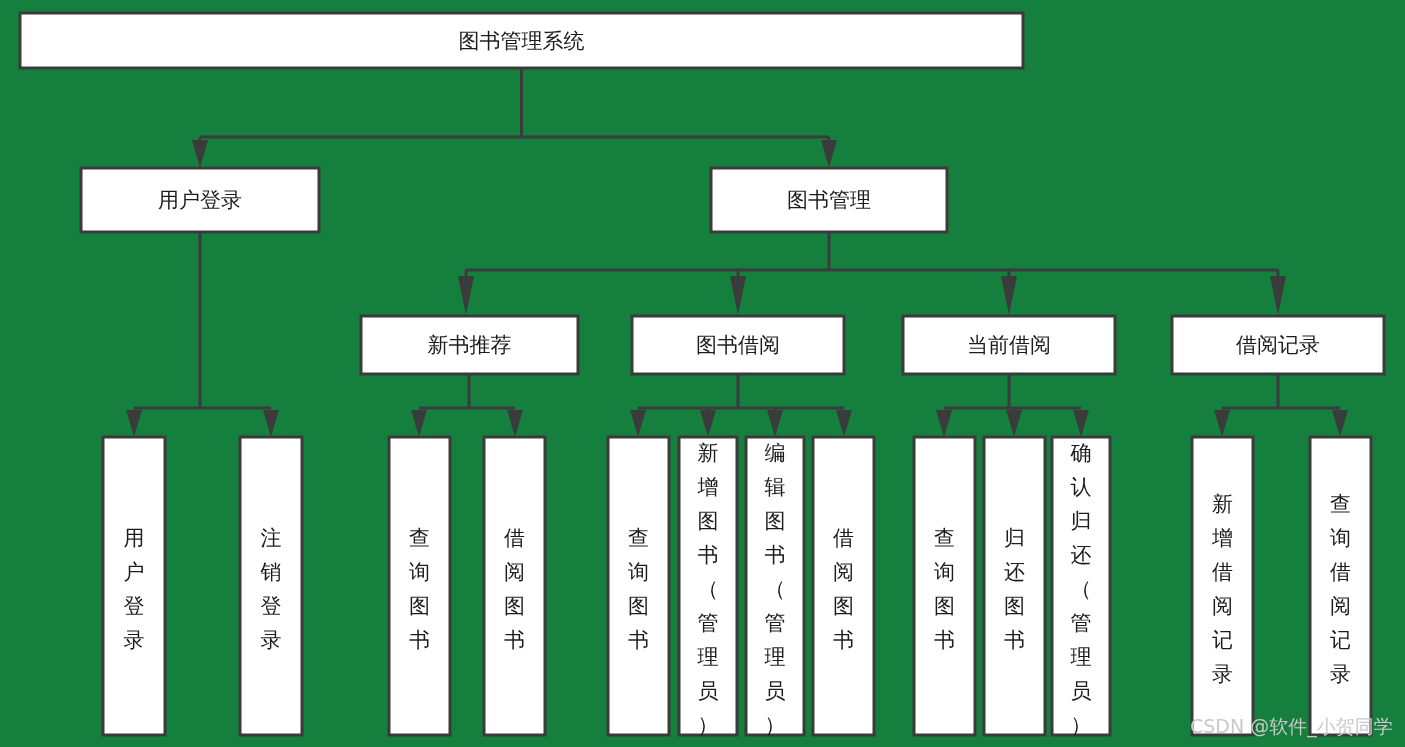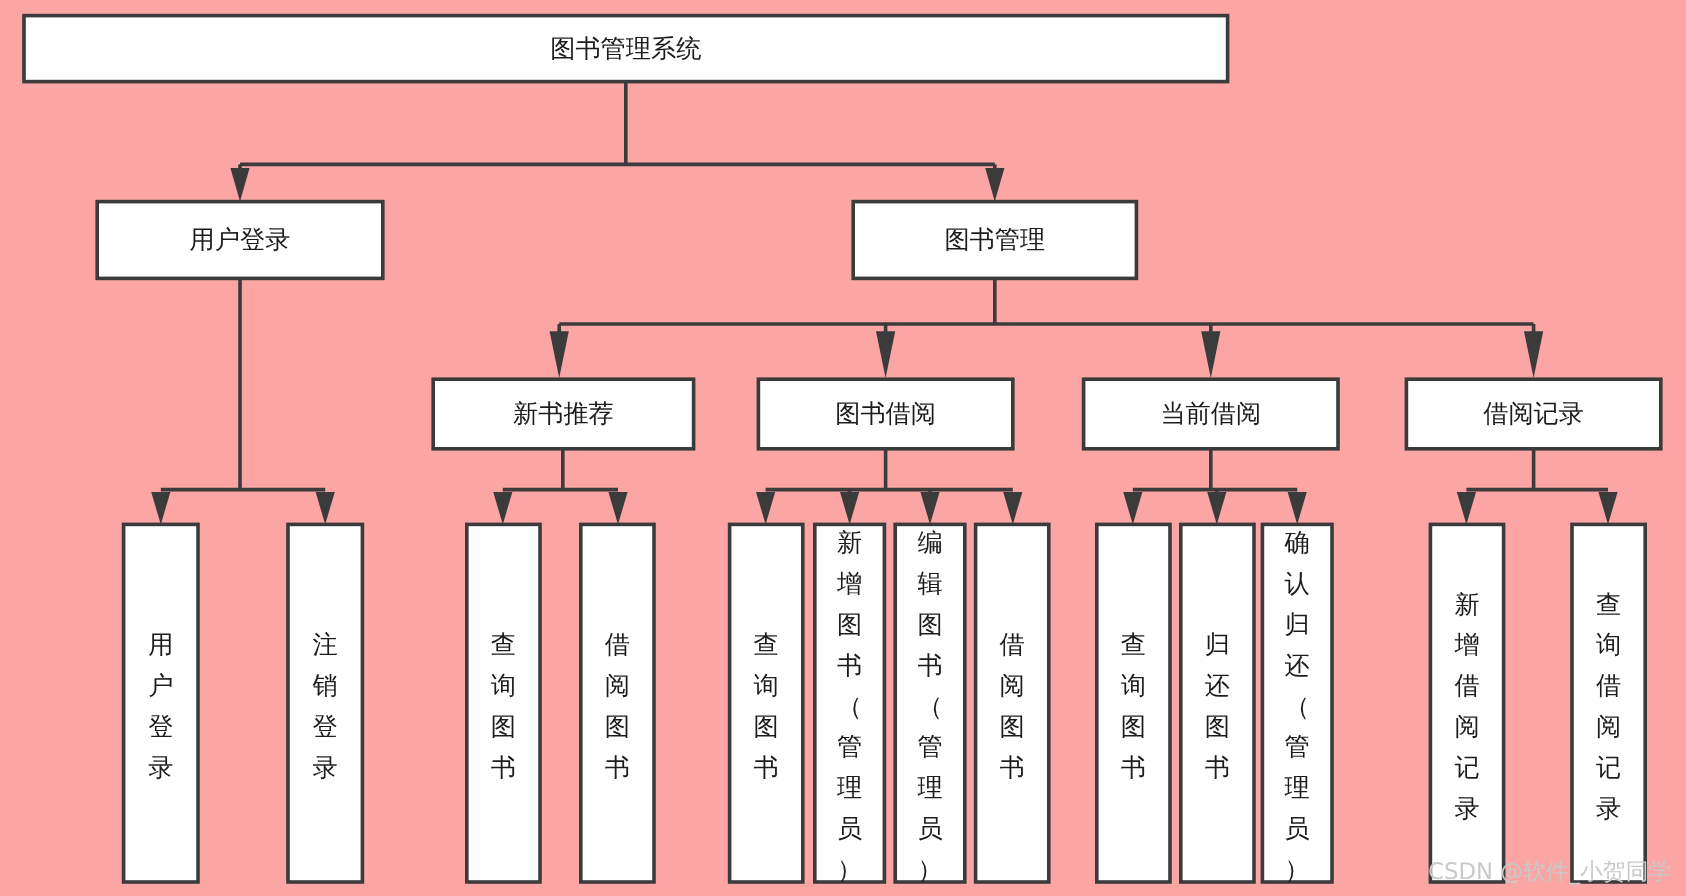--- a/index.html
+++ b/index.html
@@ -8,21 +8,21 @@
     padding: 0;
     background: #ffffff;
   }
   body {
     font-family: "DejaVu Sans", "Liberation Sans", sans-serif;
   }
   #diagram-root {
     position: relative;
     width: 1405px;
     height: 747px;
-    background: #fca5a5;
+    background: #15803d;
     overflow: hidden;
   }
   svg#flow-svg {
     position: absolute;
     top: 0;
     left: 0;
     width: 1405px;
     height: 747px;
     display: block;
   }

